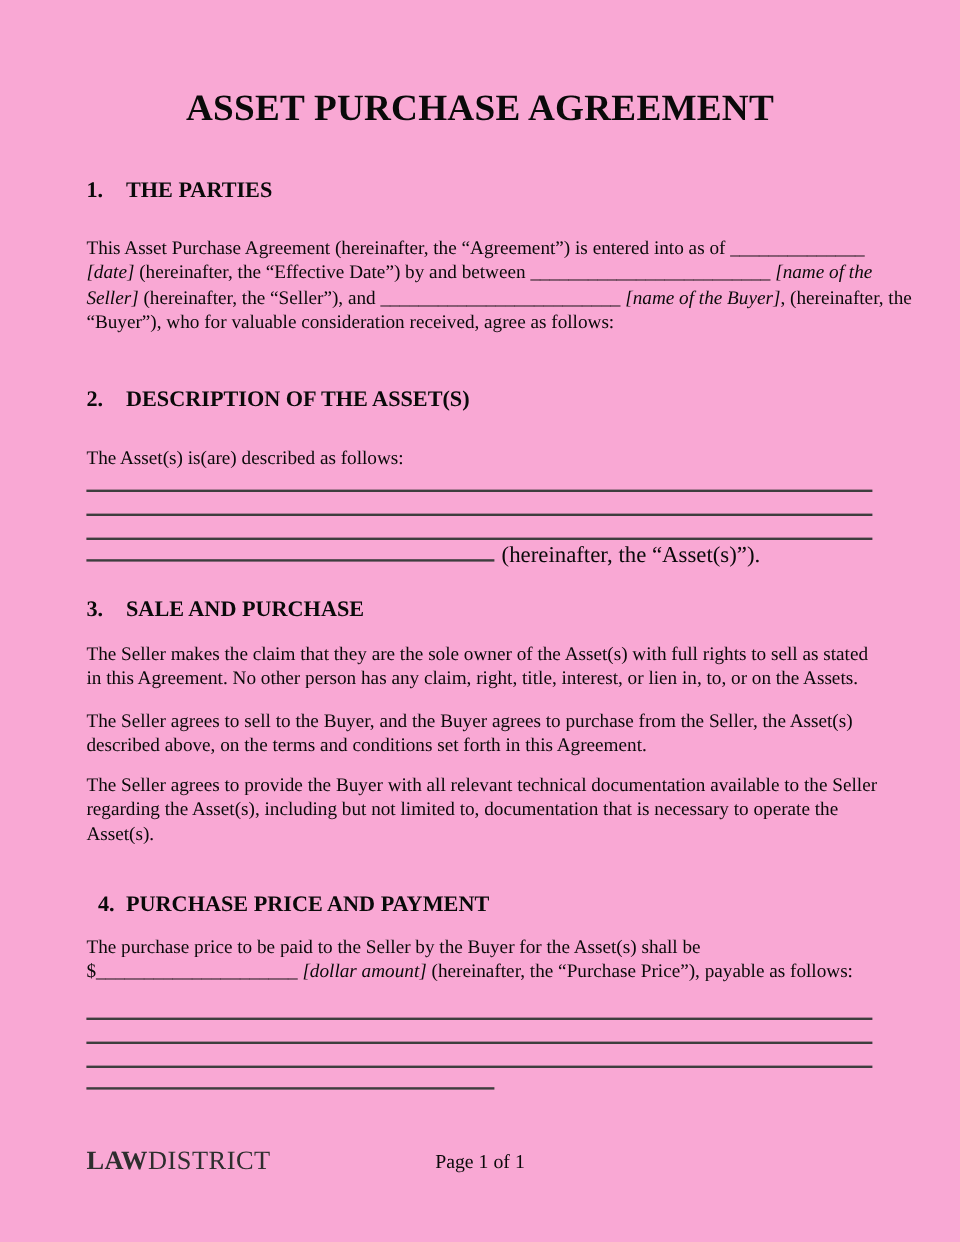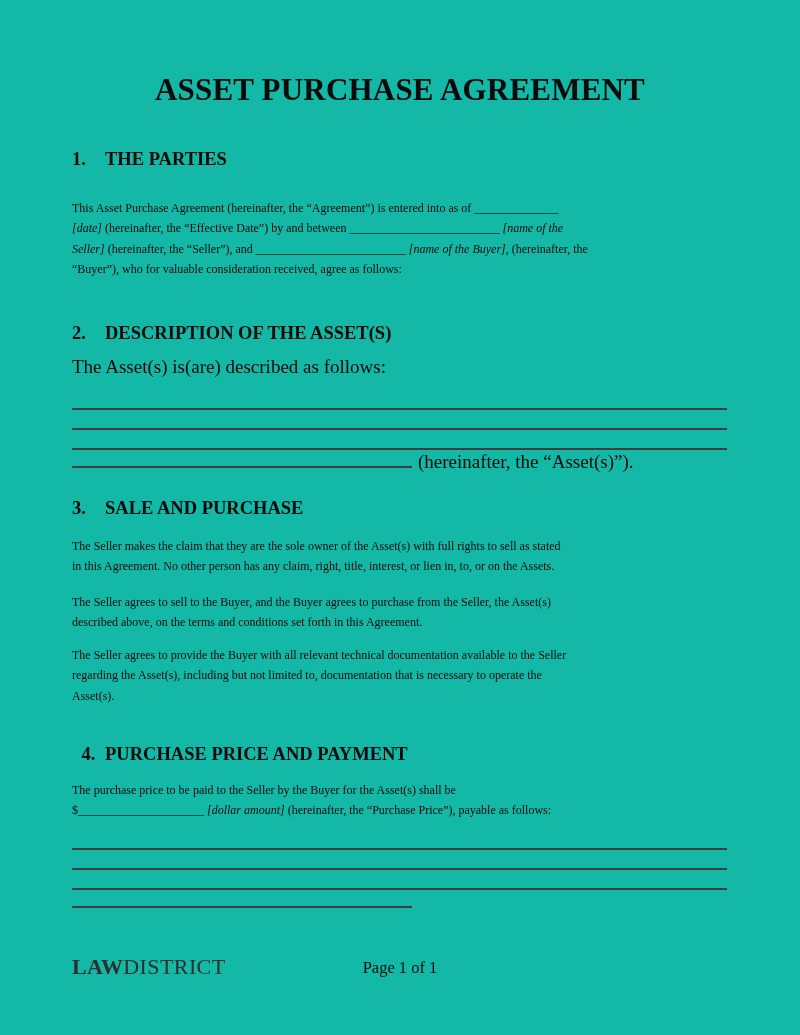--- a/index.html
+++ b/index.html
@@ -1,43 +1,43 @@
 <!DOCTYPE html>
 <html><head>
 <meta charset="utf-8">
 <style>
   html,body{margin:0;padding:0;background:#fff;}
   #page{
     position:relative;
     width:800px;height:1035px;
-    background:#14b8a6;
+    background:#f9a8d4;
     font-family:"Liberation Serif", serif;
     color:#0a0a0a;
     overflow:hidden;
   }
   .abs{position:absolute;}
   #title{
     top:72px;left:0;width:800px;
     text-align:center;
     font-size:31px;font-weight:bold;
     letter-spacing:0.2px;
     white-space:nowrap;
   }
   .sec-heading{
     font-size:18.5px;font-weight:bold;
     white-space:nowrap;left:72px;
   }
   .sec-num{display:inline-block;width:33px;}
   .para{left:72px;width:656px;}
   .tline{
-    font-size:12px;line-height:20.4px;
+    font-size:16px;line-height:20.4px;
     white-space:nowrap;
   }
   .it{font-style:italic;}
-  .intro{left:72px;font-size:19px;line-height:20px;white-space:nowrap;}
+  .intro{left:72px;font-size:16px;line-height:20px;white-space:nowrap;margin-top:16px;}
   .rules{left:72px;width:655px;}
   .rule{height:18px;border-bottom:2px solid #3e3e3e;}
   .pline{line-height:20px;font-size:19px;white-space:nowrap;}
   .blank{
     display:inline-block;width:340px;height:14px;
     border-bottom:2px solid #3e3e3e;margin-right:6px;
   }
   #footer-logo{
     left:72px;top:954px;
     font-family:Liberation Serif, serif;

